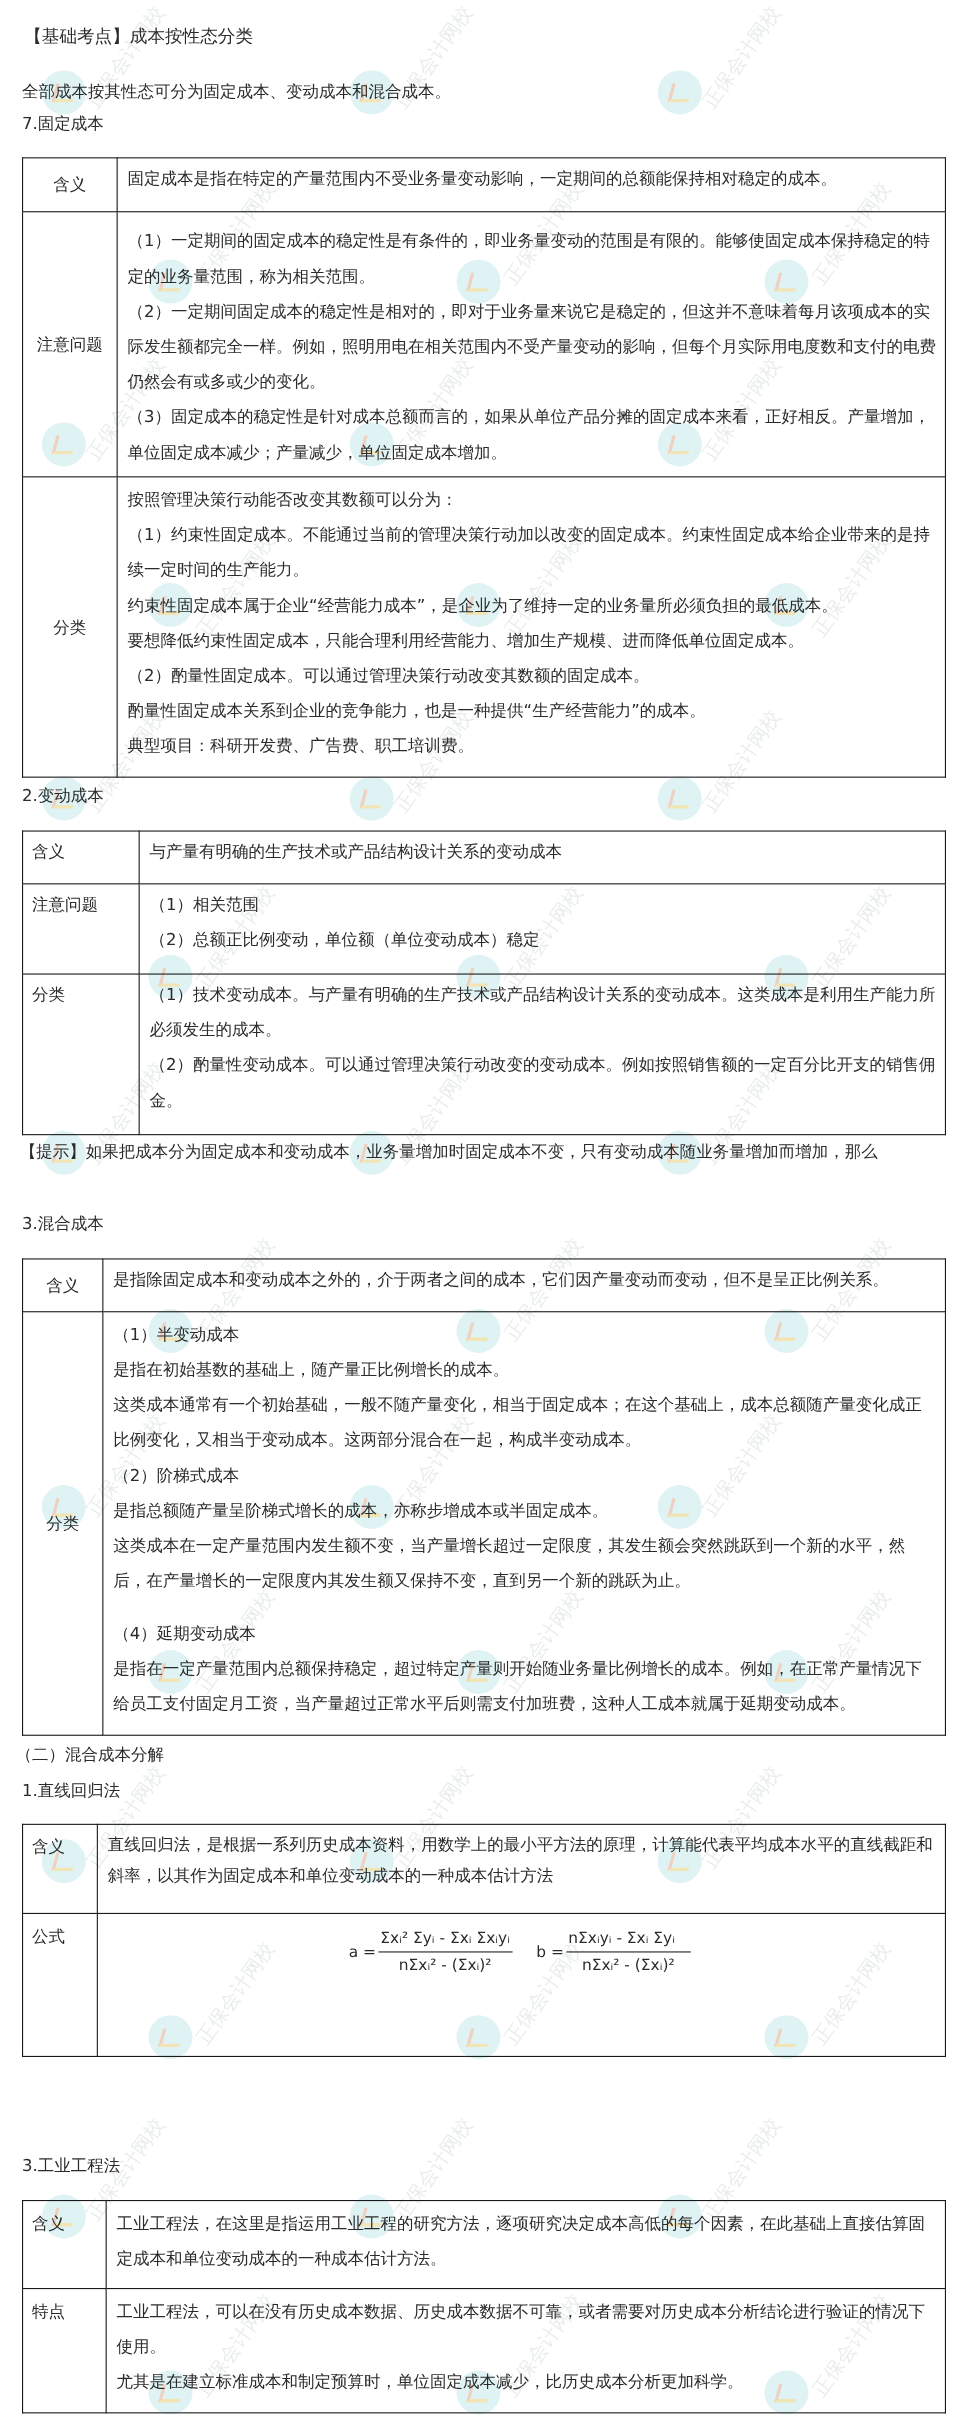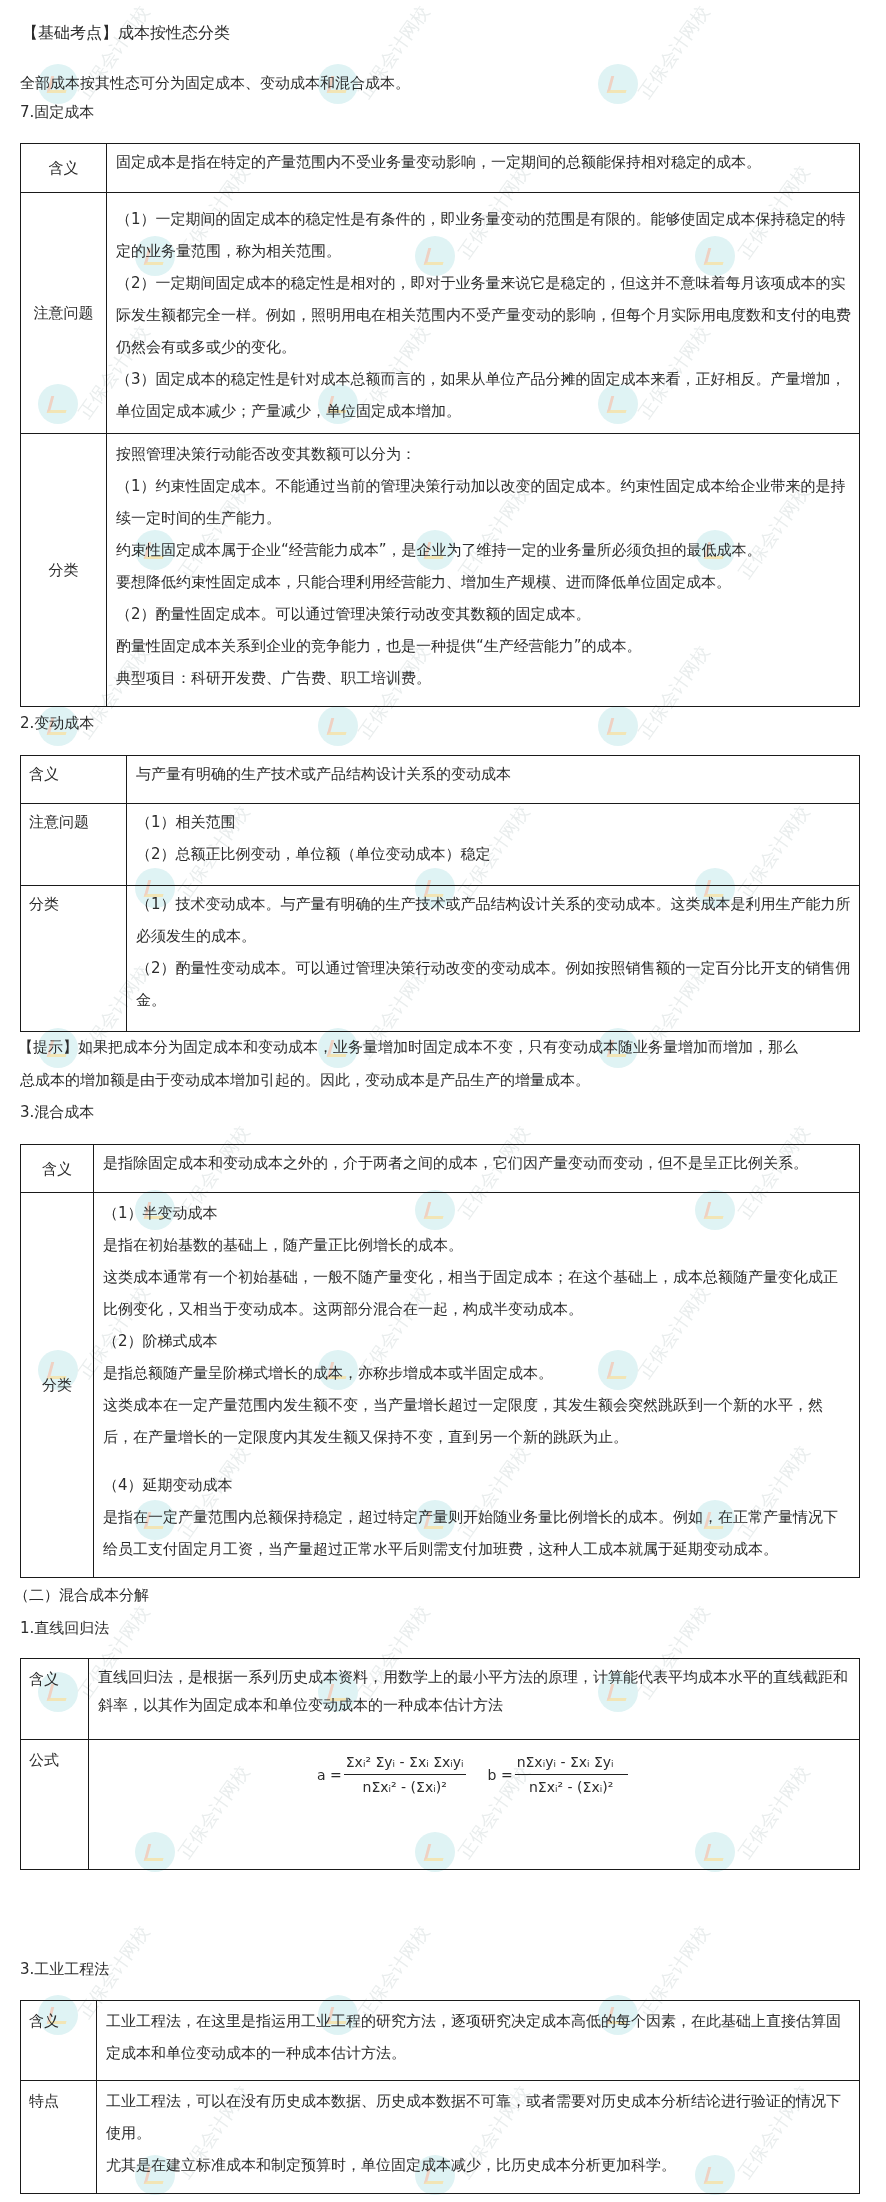--- a/index.html
+++ b/index.html
@@ -186,21 +186,20 @@
         <span class="p">（1）技术变动成本。与产量有明确的生产技术或产品结构设计关系的变动成本。这类成本是利用生产能力所必须发生的成本。</span>
         <span class="p">（2）酌量性变动成本。可以通过管理决策行动改变的变动成本。例如按照销售额的一定百分比开支的销售佣金。</span>
       </td>
     </tr>
   </tbody>
     </table>
 
   <div class="line" style="top:1036px;left:18px">
     <span class="bold">【提示】</span><span>如果把成本分为固定成本和变动成本，业务量增加时固定成本不变，只有变动成本随业务量增加而增加，那么</span>
   </div>
-  <div class="line" style="top:1069px">总成本的增加额是由于变动成本增加引起的。因此，变动成本是产品生产的增量成本。</div>
 
   <div class="line" style="top:1101px">3.混合成本</div>
 
   <table class="kb" style="top:1144px">
     <colgroup>
         <col style="width:73px">
         <col>
       </colgroup>
     <tbody>
         <tr style="height:48px">

